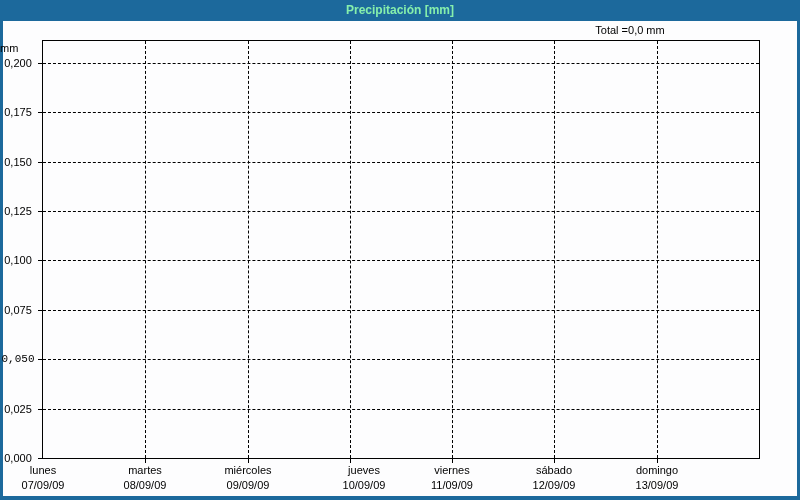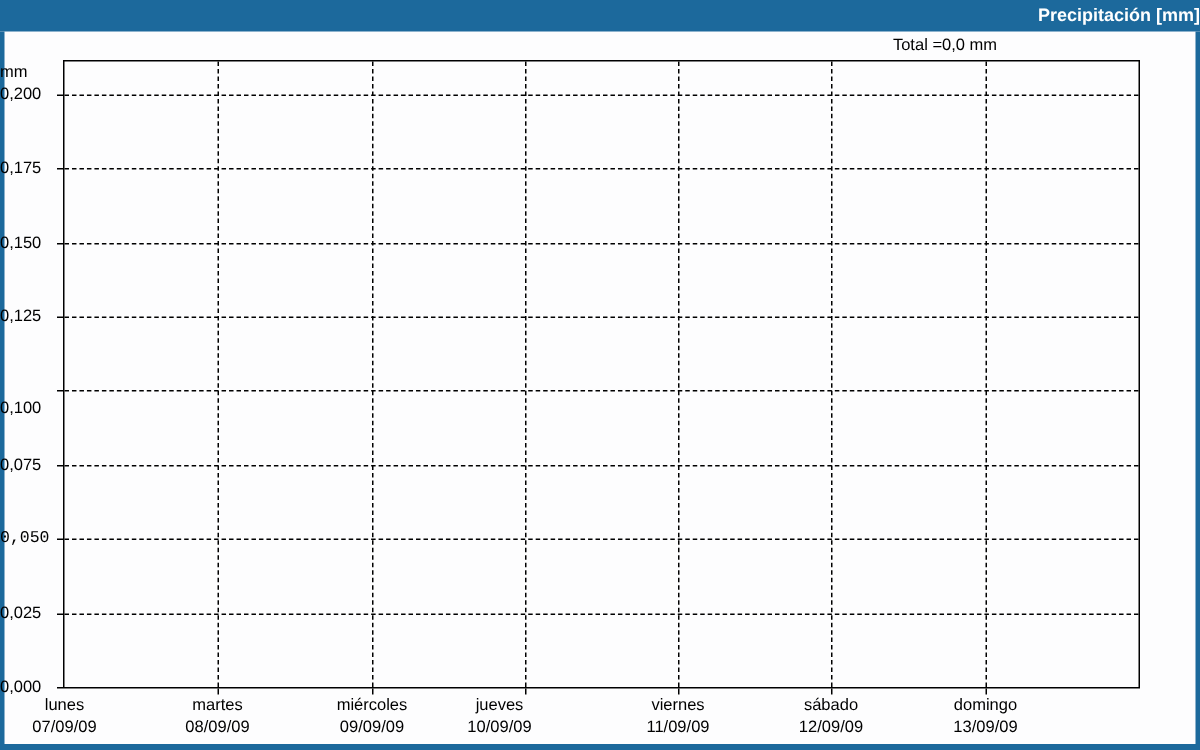--- a/index.html
+++ b/index.html
@@ -32,35 +32,35 @@
     font-size: 11px; line-height: 14px;
   }
   .plot {
     position: absolute; left: 42px; top: 40px; width: 718px; height: 419px;
     border: 1px solid #000; background: #fdfdfe;
   }
   .hgrid { position: absolute; left: 0; width: 100%; height: 0; border-top: 1px dashed #000; }
   .vgrid { position: absolute; top: 0; height: 100%; width: 0; border-left: 1px dashed #000; }
   .ytick-label {
     position: absolute; left: 0; width: 36px; height: 14px;
-    text-align: left; font-size: 11px; line-height: 14px;
+    text-align: center; font-size: 11px; line-height: 14px;
   }
   .ytick-mark { position: absolute; left: 38px; width: 4px; height: 1px; background: #000; }
   .xtick-mark { position: absolute; top: 459px; width: 1px; height: 4px; background: #000; }
   .xcat {
     position: absolute; top: 463px; width: 120px;
     text-align: center; font-size: 11px; line-height: 15px;
   }
   .xcat span { display: block; }
 </style>
 </head>
 <body>
 
 <div class="app">
-  <div class="titlebar" style="background: rgb(28, 105, 156); color: #ffffff; text-align: right;">
+  <div class="titlebar" style="background: rgb(28, 105, 156); color: #86efac;">
     <span>Precipitación [mm]</span>
   </div>
 
   <div class="frame-strip frame-left" style="background: rgb(28, 105, 156);"></div>
   <div class="frame-strip frame-right" style="background: rgb(28, 105, 156);"></div>
   <div class="frame-strip frame-bottom" style="background: rgb(28, 105, 156);"></div>
 
   <div class="total-label">Total =0,0 mm</div>
   <div class="unit-label">mm</div>
 
@@ -83,21 +83,21 @@
 
   <div id="axis-decorations">
       <div class="ytick-label" style="top: 56px; position: absolute;">0,200</div>
       <div class="ytick-mark" style="top: 63px;"></div>
       <div class="ytick-label" style="top: 105px; position: absolute;">0,175</div>
       <div class="ytick-mark" style="top: 112px;"></div>
       <div class="ytick-label" style="top: 155px; position: absolute;">0,150</div>
       <div class="ytick-mark" style="top: 162px;"></div>
       <div class="ytick-label" style="top: 204px; position: absolute;">0,125</div>
       <div class="ytick-mark" style="top: 211px;"></div>
-      <div class="ytick-label" style="top: 253px; position: absolute; margin-top: 12px;">0,100</div>
+      <div class="ytick-label" style="top: 253px; position: absolute;">0,100</div>
       <div class="ytick-mark" style="top: 260px;"></div>
       <div class="ytick-label" style="top: 303px; position: absolute;">0,075</div>
       <div class="ytick-mark" style="top: 310px;"></div>
       <div class="ytick-label" style="top: 352px; position: absolute; font-family: Liberation Mono, monospace;">0,050</div>
       <div class="ytick-mark" style="top: 359px;"></div>
       <div class="ytick-label" style="top: 402px; position: absolute;">0,025</div>
       <div class="ytick-mark" style="top: 409px;"></div>
       <div class="ytick-label" style="top: 451px; position: absolute;">0,000</div>
       <div class="ytick-mark" style="top: 458px;"></div>
       <div class="xcat" style="left: -17px;">
@@ -108,21 +108,21 @@
       <div class="xcat" style="left: 85px;">
         <span>martes</span>
         <span>08/09/09</span>
       </div>
       <div class="xtick-mark" style="left: 248px;"></div>
       <div class="xcat" style="left: 188px;">
         <span>miércoles</span>
         <span>09/09/09</span>
       </div>
       <div class="xtick-mark" style="left: 350px;"></div>
-      <div class="xcat" style="left: 273px;">
+      <div class="xcat" style="left: 304px;">
         <span>jueves</span>
         <span>10/09/09</span>
       </div>
       <div class="xtick-mark" style="left: 452px;"></div>
       <div class="xcat" style="left: 392px;">
         <span>viernes</span>
         <span>11/09/09</span>
       </div>
       <div class="xtick-mark" style="left: 554px;"></div>
       <div class="xcat" style="left: 494px;">

